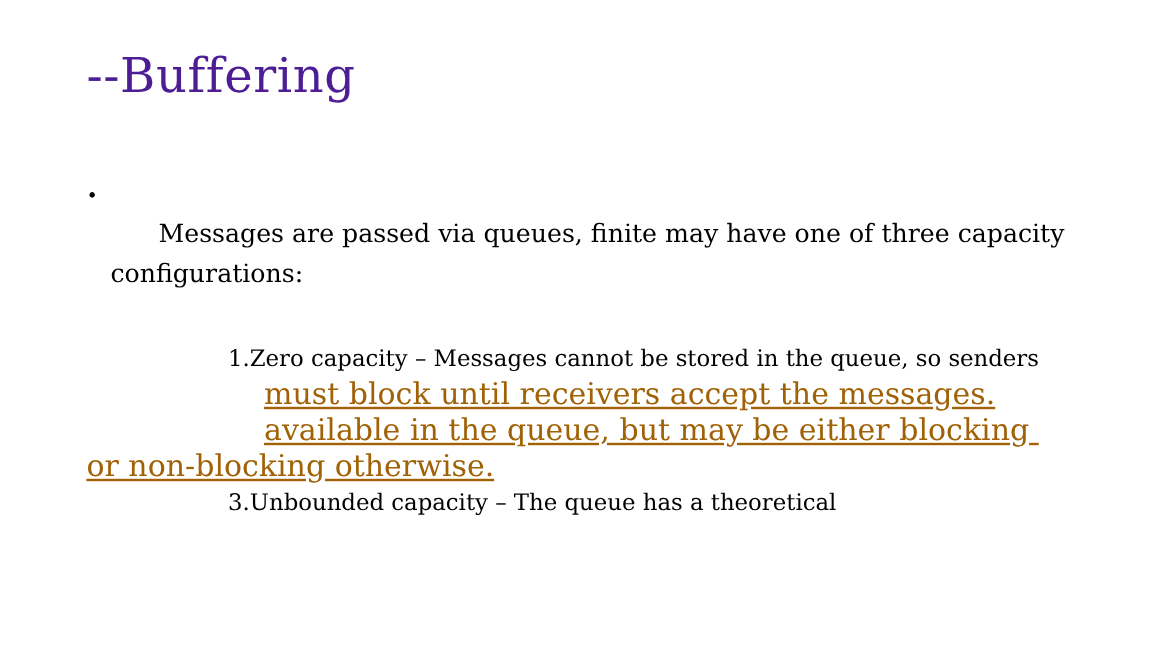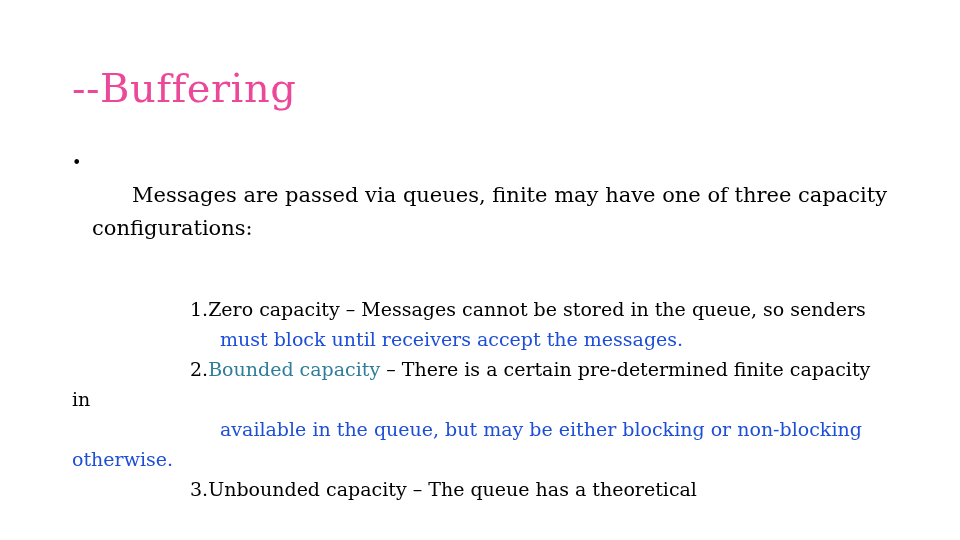--- a/index.html
+++ b/index.html
@@ -19,26 +19,26 @@
     width: 960px;
     height: 540px;
     background: #ffffff;
     overflow: hidden;
   }
 
   
   #slide-title {
     position: absolute;
     left: 72px;
-    top: 64px;
+    top: 40px;
     font-family: "DejaVu Serif", "Liberation Serif", serif;
     font-size: 40px;
     line-height: 48px;
     letter-spacing: 0.5px;
-    color: #ec4899;
+    color: #4c1d95;
     white-space: pre;
     font-weight: 400;
   }
 
   
   #body-block {
     position: absolute;
     left: 72px;
     top: 146px;
     width: 820px;
@@ -62,31 +62,31 @@
     color: #000000;
   }
 
   
   .num-item {
     font-size: 19px;
     line-height: 30px;
     color: #000000;
     white-space: pre-wrap;
     text-indent: 118px;
-    margin-top: 10px;
   }
   .num-item.tight { margin-top: 0px; }
 
   
   .cont-line {
-    font-size: 19px;
+    font-size: 25px;
     line-height: 30px;
-    color: #1d4ed8;
+    color: #a16207;
     white-space: pre-wrap;
     text-indent: 148px;
+    text-decoration: underline;
   }
   .hl { color: #2E7D9A; }
 
   .spacer-6 { height: 6px; }
 </style>
 </head>
 <body>
 
 <div id="slide">
 
@@ -97,21 +97,20 @@
     <div class="bullet-para">
       <span class="bullet-mark">•</span><span>Messages are passed via queues, finite may have one of three capacity configurations:</span>
     </div>
 
     <div class="spacer-6"></div>
 
     <div class="num-item"><span>1.</span><span>Zero capacity</span><span> – </span><span>Messages cannot be stored in the queue, so senders</span></div>
 
     <div class="cont-line"><span>must block until receivers accept the messages.</span></div>
 
-    <div class="num-item tight"><span>2.</span><span class="hl">Bounded capacity</span><span> – </span><span>There is a certain pre-determined finite capacity in</span></div>
 
 
     <div class="cont-line"><span>available in the queue, but may be either blocking or non-blocking otherwise.</span></div>
 
     <div class="num-item tight"><span>3.</span><span>Unbounded capacity</span><span> – </span><span>The queue has a theoretical</span></div>
 
   </div>
 </div>
 
 </body></html>

